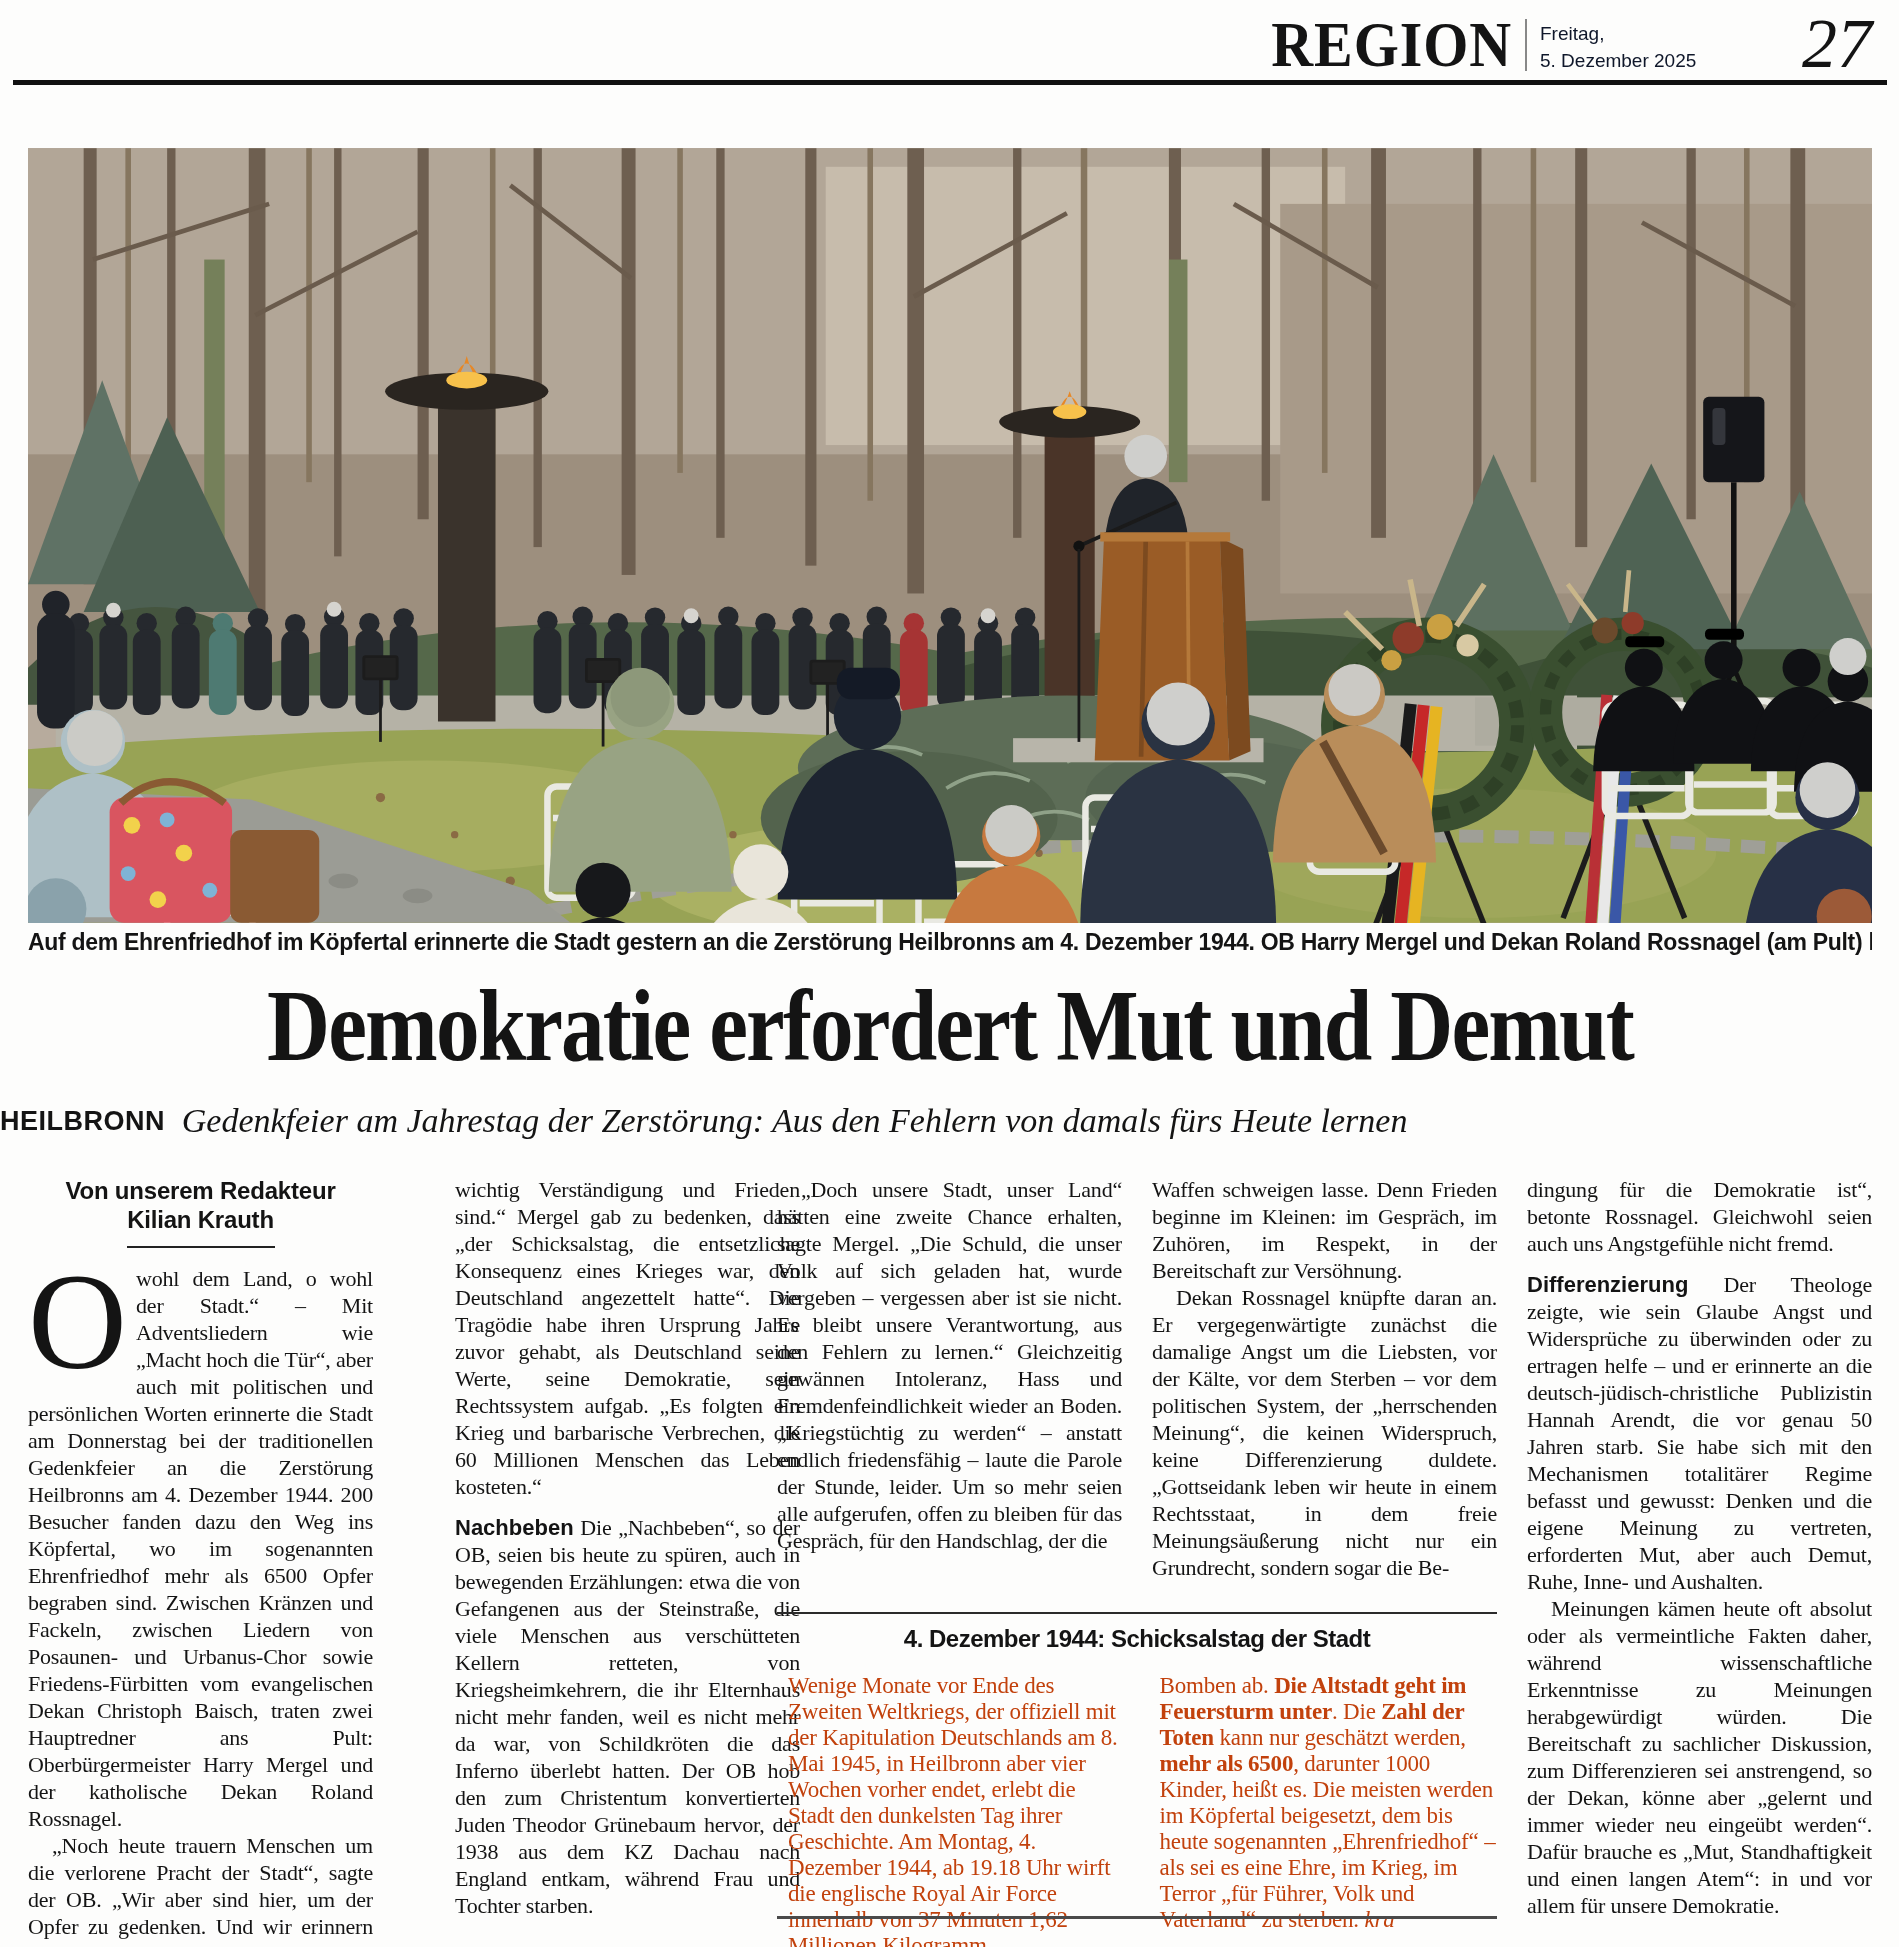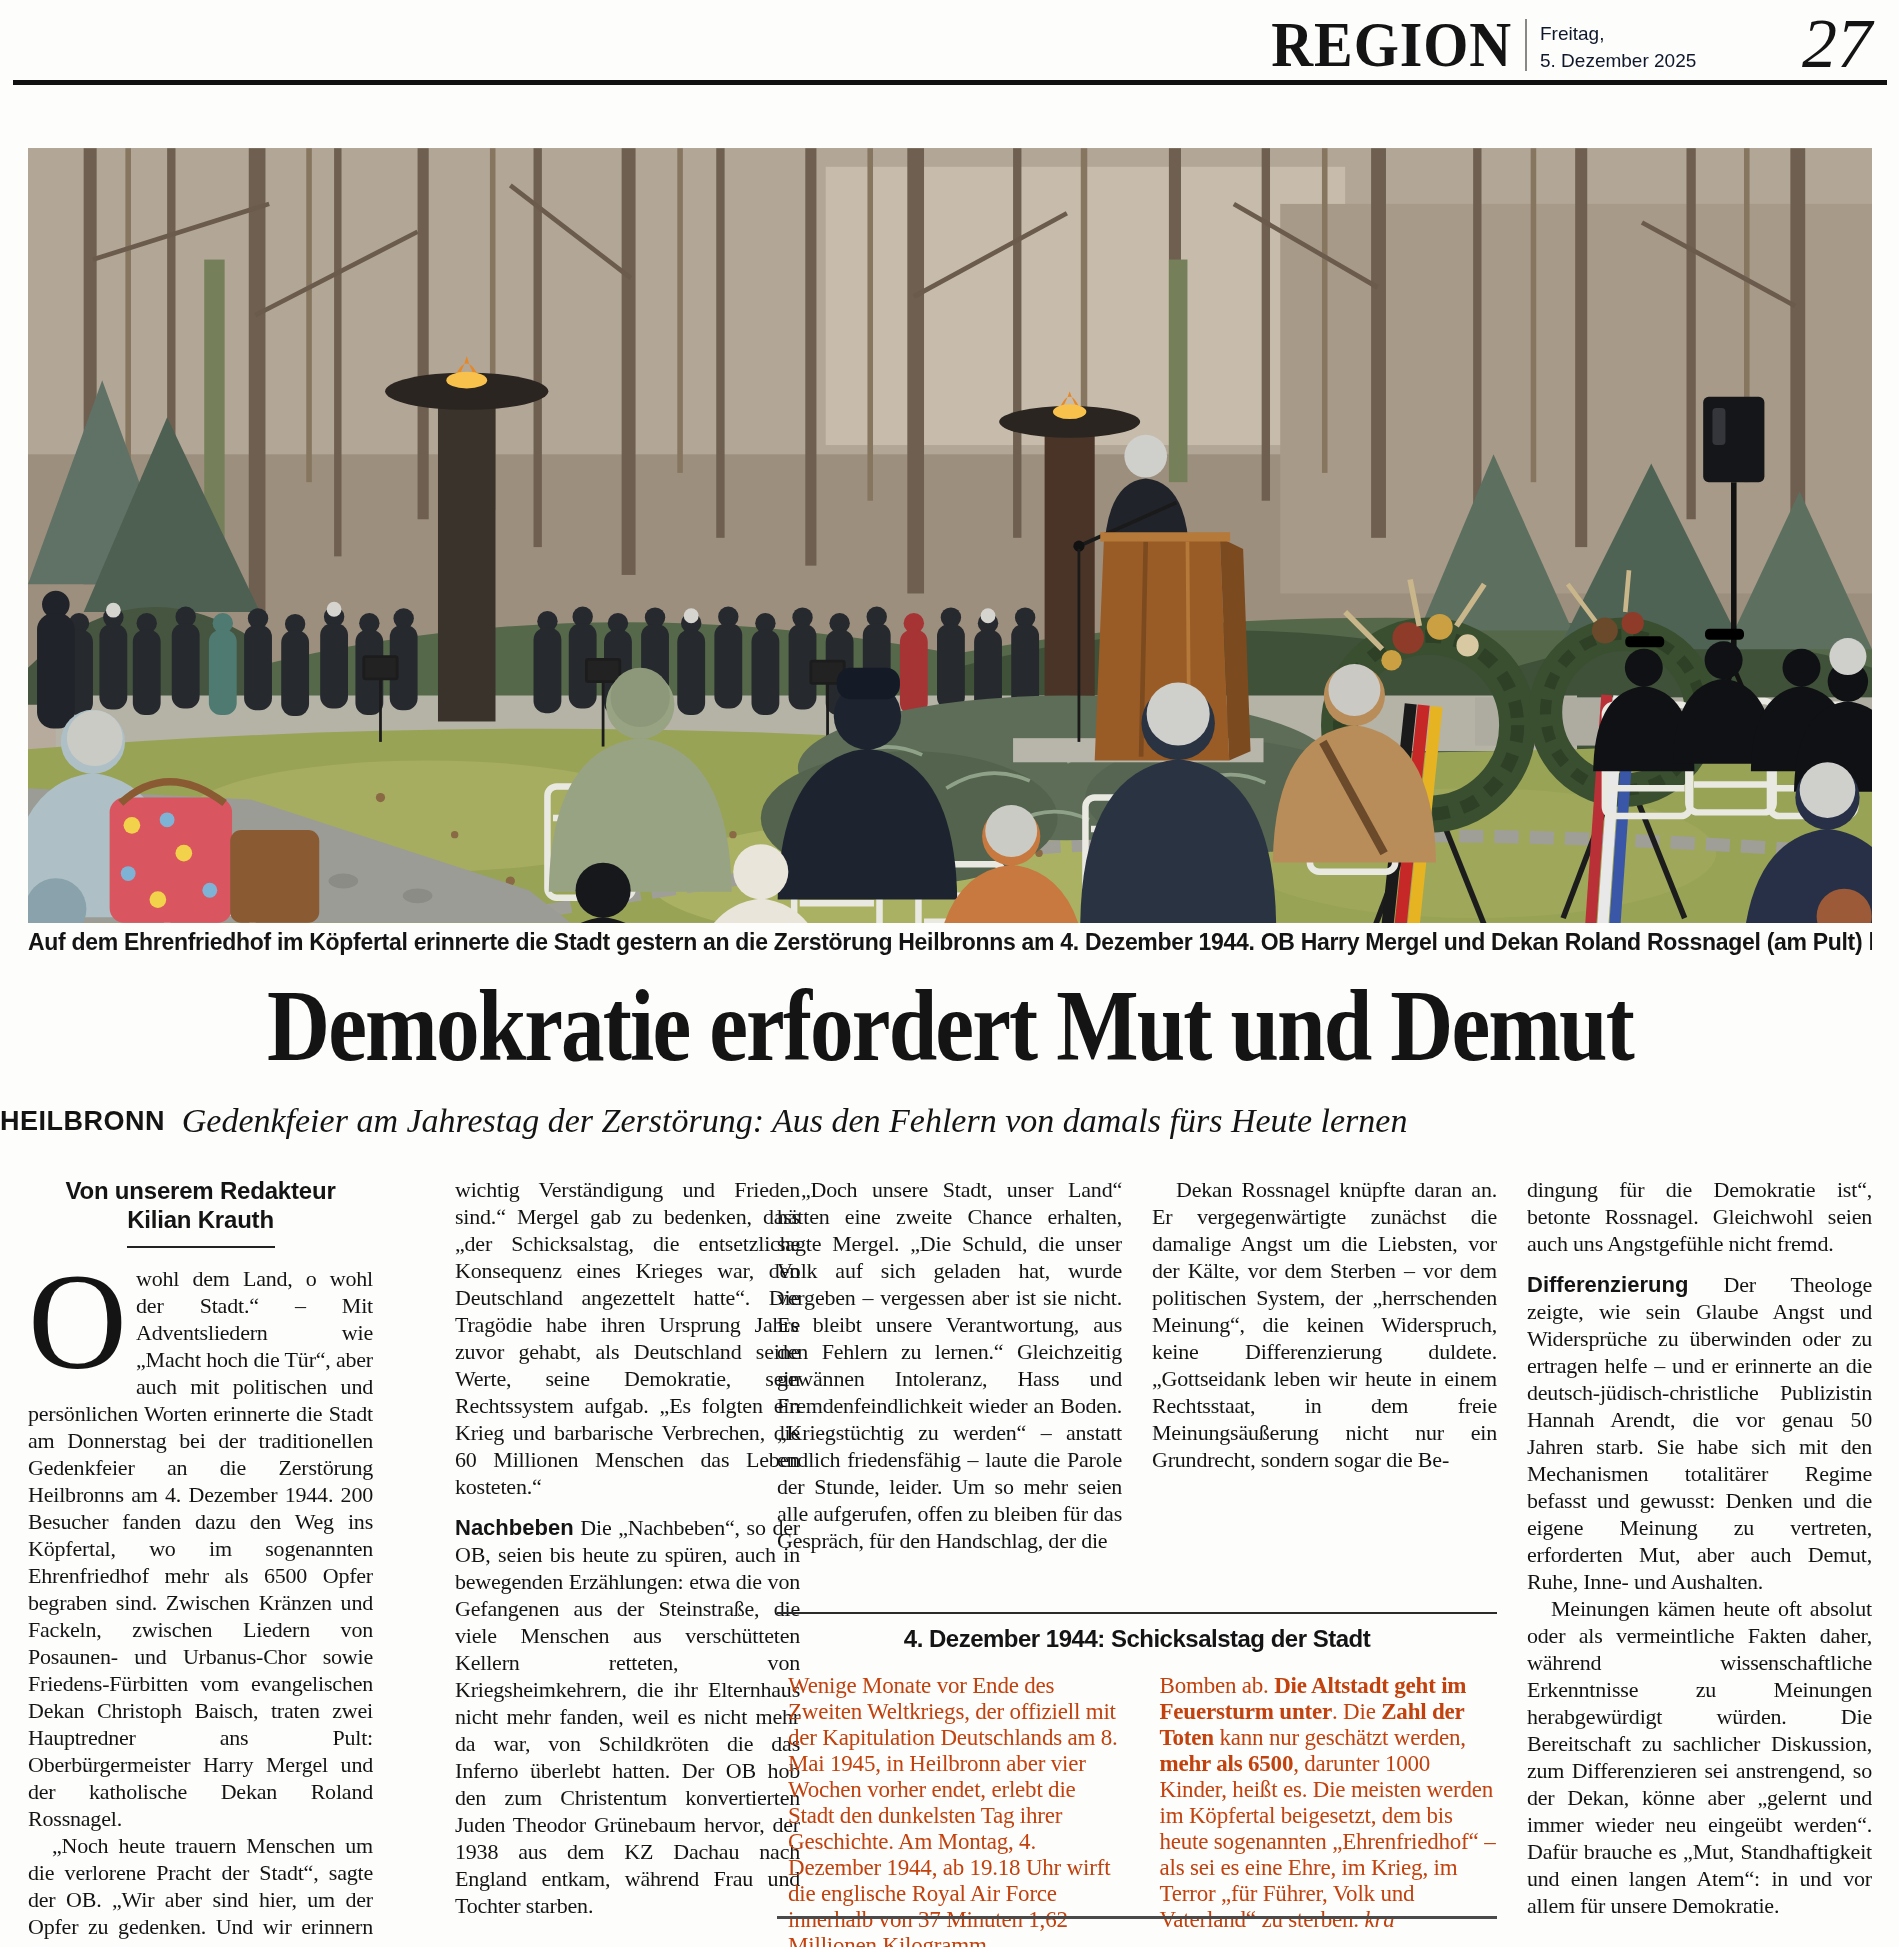--- a/index.html
+++ b/index.html
@@ -415,20 +415,21 @@
 <div class="col" id="col2">
   <p>wichtig Verständigung und Frieden sind.“ Mergel gab zu bedenken, dass „der Schicksalstag, die entsetzliche Konsequenz eines Krieges war, den Deutschland angezettelt hatte“. Die Tragödie habe ihren Ursprung Jahre zuvor gehabt, als Deutschland seine Werte, seine Demokratie, sein Rechtssystem aufgab. „Es folgten ein Krieg und barbarische Verbrechen, die 60 Millionen Menschen das Leben kosteten.“</p>
   <p class="gap"><span class="lead">Nachbeben</span><span> Die „Nachbeben“, so der OB, seien bis heute zu spüren, auch in bewegenden Erzählungen: etwa die von Gefangenen aus der Steinstraße, die viele Menschen aus verschütteten Kellern retteten, von Kriegsheimkehrern, die ihr Elternhaus nicht mehr fanden, weil es nicht mehr da war, von Schildkröten die das Inferno überlebt hatten. Der OB hob den zum Christentum konvertierten Juden Theodor Grünebaum hervor, der 1938 aus dem KZ Dachau nach England entkam, während Frau und Tochter starben.</span></p>
 </div>
 
 <div class="col" id="col3">
   <p class="ind">„Doch unsere Stadt, unser Land“ hätten eine zweite Chance erhalten, sagte Mergel. „Die Schuld, die unser Volk auf sich geladen hat, wurde vergeben – vergessen aber ist sie nicht. Es bleibt unsere Verantwortung, aus den Fehlern zu lernen.“ Gleichzeitig gewännen Intoleranz, Hass und Fremdenfeindlichkeit wieder an Boden. „Kriegstüchtig zu werden“ – anstatt endlich friedensfähig – laute die Parole der Stunde, leider. Um so mehr seien alle aufgerufen, offen zu bleiben für das Gespräch, für den Handschlag, der die</p>
 </div>
 
 <div class="col" id="col4">
+  <p>Waffen schweigen lasse. Denn Frieden beginne im Kleinen: im Gespräch, im Zuhören, im Respekt, in der Bereitschaft zur Versöhnung.</p>
   <p class="ind">Dekan Rossnagel knüpfte daran an. Er vergegenwärtigte zunächst die damalige Angst um die Liebsten, vor der Kälte, vor dem Sterben – vor dem politischen System, der „herrschenden Meinung“, die keinen Widerspruch, keine Differenzierung duldete. „Gottseidank leben wir heute in einem Rechtsstaat, in dem freie Meinungsäußerung nicht nur ein Grundrecht, sondern sogar die Be-</p>
 </div>
 
 <div class="col" id="col5">
   <p>dingung für die Demokratie ist“, betonte Rossnagel. Gleichwohl seien auch uns Angstgefühle nicht fremd.</p>
   <p class="gap"><span class="lead">Differenzierung</span><span> Der Theologe zeigte, wie sein Glaube Angst und Widersprüche zu überwinden oder zu ertragen helfe – und er erinnerte an die deutsch-jüdisch-christliche Publizistin Hannah Arendt, die vor genau 50 Jahren starb. Sie habe sich mit den Mechanismen totalitärer Regime befasst und gewusst: Denken und die eigene Meinung zu vertreten, erforderten Mut, aber auch Demut, Ruhe, Inne- und Aushalten.</span></p>
   <p class="ind">Meinungen kämen heute oft absolut oder als vermeintliche Fakten daher, während wissenschaftliche Erkenntnisse zu Meinungen herabgewürdigt würden. Die Bereitschaft zu sachlicher Diskussion, zum Differenzieren sei anstrengend, so der Dekan, könne aber „gelernt und immer wieder neu eingeübt werden“. Dafür brauche es „Mut, Standhaftigkeit und einen langen Atem“: in und vor allem für unsere Demokratie.</p>
 </div>
 
 <div class="abs infobox">

